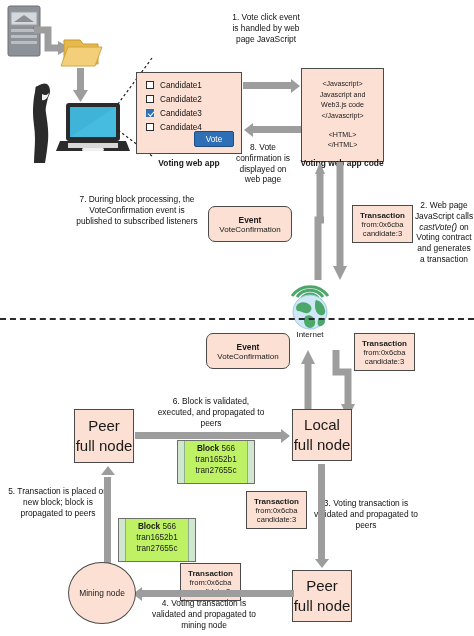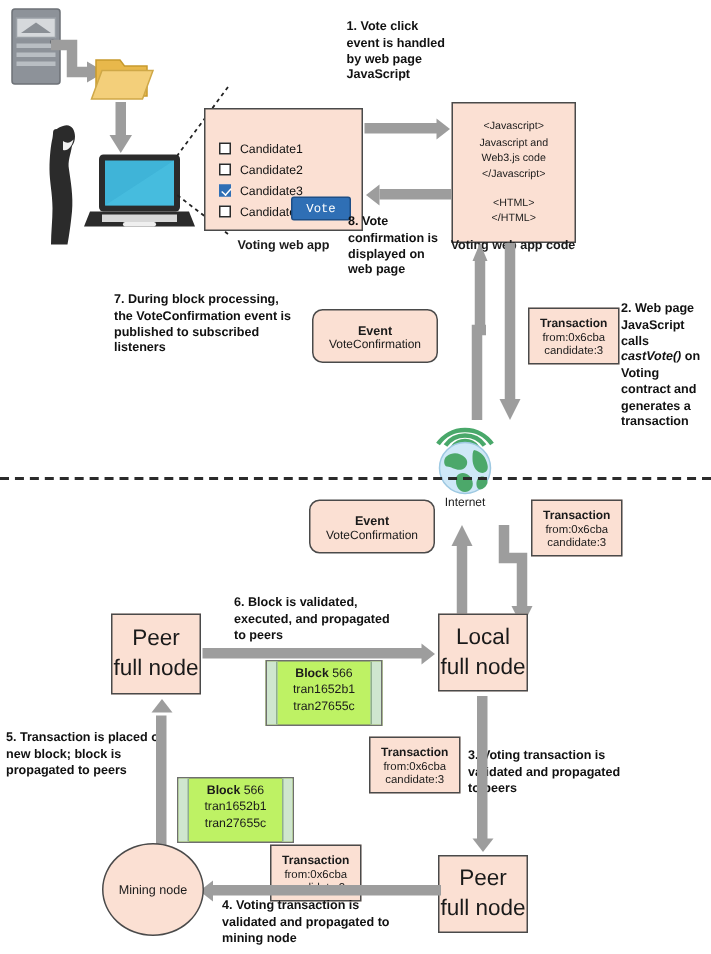--- a/index.html
+++ b/index.html
@@ -2,21 +2,21 @@
 <html><head>
 <meta charset="utf-8">
 <style>
   html,body{margin:0;padding:0;background:#ffffff;}
   body{width:474px;height:636px;position:relative;overflow:hidden;
        font-family:"Liberation Sans",sans-serif;color:#1a1a1a;}
   .stage{position:absolute;left:0;top:0;width:474px;height:636px;}
   .abs{position:absolute;}
 
   
-  .note{font-size:8.4px;font-weight:bold;line-height:1.28;color:#111;}
+  .note{font-size:8.4px;font-weight:normal;line-height:1.28;color:#111;text-align:center;}
   .note i{font-style:italic;}
 
   
   .box{background:#fbe0d3;border:1.1px solid #4a4a4a;box-sizing:border-box;}
   .rnd{border-radius:7px;}
   .ctr{display:flex;flex-direction:column;align-items:center;justify-content:center;text-align:center;}
 
   .nodebox{font-size:15px;line-height:1.35;}
   .caption{font-size:8.4px;font-weight:bold;text-align:center;}
 
@@ -24,21 +24,21 @@
   .app-panel{left:136px;top:72px;width:106px;height:82px;}
   .cand-row{display:flex;align-items:center;margin:0 0 0 9px;height:14px;}
   .cbx{width:8px;height:8px;border:1.2px solid #2b2b2b;background:#fff;box-sizing:border-box;
        margin-right:6px;flex:none;position:relative;}
   .cbx.on{background:#2f6fb5;border-color:#2f6fb5;}
   .cbx.on:after{content:"";position:absolute;left:1.6px;top:0.4px;width:2.6px;height:5px;
        border:solid #fff;border-width:0 1.3px 1.3px 0;transform:rotate(42deg);}
   .cand-lbl{font-size:8.2px;color:#111;}
   .vote-btn{position:absolute;right:7px;bottom:6px;width:38px;height:14px;background:#2f6fb5;
        border:1px solid #1d4e86;border-radius:2px;color:#fff;font-size:8.2px;
-       display:flex;align-items:center;justify-content:center;font-family:Liberation Mono, monospace;}
+       display:flex;align-items:center;justify-content:center;}
 
   
   .code-panel{left:301px;top:68px;width:83px;height:94px;}
   .code-panel div{font-size:7.1px;line-height:1.5;text-align:center;}
 
   
   .ar{background:#9d9d9d;position:absolute;}
   .ahead{position:absolute;width:0;height:0;}
   .ah-r{border-top:7px solid transparent;border-bottom:7px solid transparent;border-left:9px solid #9d9d9d;}
   .ah-l{border-top:7px solid transparent;border-bottom:7px solid transparent;border-right:9px solid #9d9d9d;}
@@ -107,21 +107,21 @@
   </svg>
 
   <svg class="abs" style="left:116px;top:52px;" width="40" height="110">
     <line x1="36" y1="6" x2="2" y2="52" stroke="#222" stroke-width="1.2" stroke-dasharray="2.5,2.5"></line>
     <line x1="36" y1="104" x2="2" y2="78" stroke="#222" stroke-width="1.2" stroke-dasharray="2.5,2.5"></line>
   </svg>
 
   <div class="abs note" style="left:231px;top:12px;width:70px;">1. Vote click event is handled by web page JavaScript</div>
 
   <div class="abs box app-panel">
-    <div style="padding-top:19px;">
+    <div style="padding-top:5px;">
       <div class="cand-row">
         <span class="cbx"></span>
         <span class="cand-lbl">Candidate1</span>
       </div>
       <div class="cand-row">
         <span class="cbx"></span>
         <span class="cand-lbl">Candidate2</span>
       </div>
       <div class="cand-row">
         <span class="cbx on"></span>

